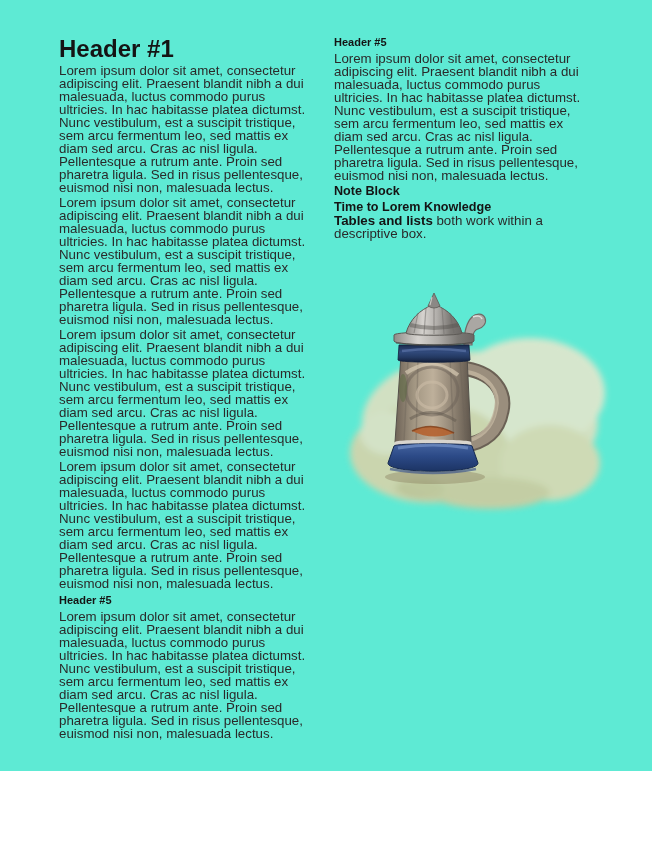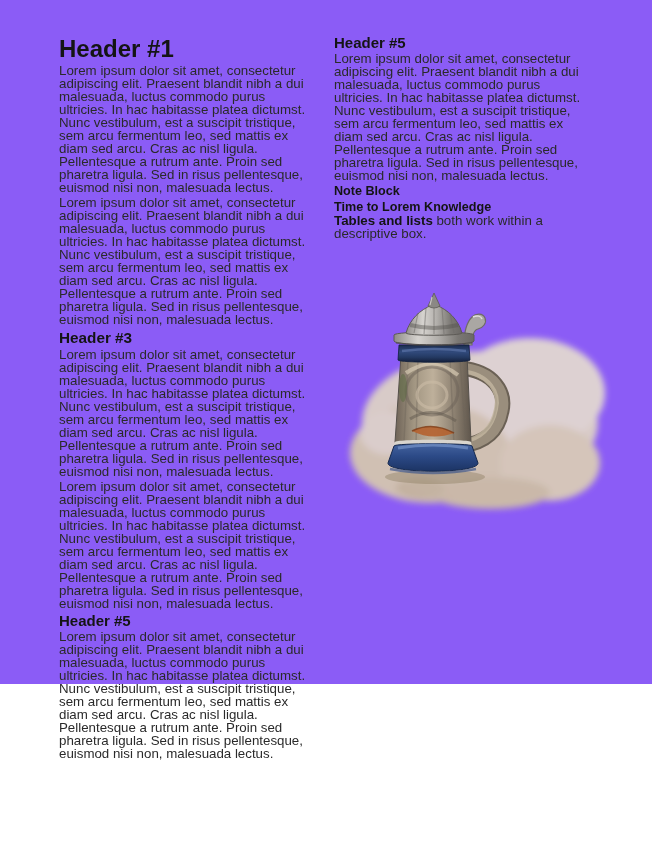--- a/index.html
+++ b/index.html
@@ -3,32 +3,32 @@
 <meta charset="utf-8">
 <style>
   html, body { margin: 0; padding: 0; }
   body {
     width: 652px; height: 844px;
     background: #ffffff;
     font-family: "Liberation Sans", "DejaVu Sans", sans-serif;
     color: #2a2a2a;
     overflow: hidden;
   }
-  .page { position: relative; width: 652px; height: 684px; background: #8b5cf6; }
+  .page { position: relative; width: 652px; height: 771px; background: #5eead4; }
 
   .col { position: absolute; top: 36px; width: 251px; }
   .col-left  { left: 59px; }
   .col-right { left: 334px; }
 
   h1, h2, h3, h4, h5, h6 { color: #141414; font-weight: bold; }
   h1 { font-size: 24px;   line-height: 26px;   margin: 0 0 2px 0; }
   h2 { font-size: 18.5px; line-height: 20px;   margin: 4px 0 2px 0; }
   h3 { font-size: 15.3px; line-height: 16px;   margin: 4px 0 2px 0; }
   h4 { font-size: 13.8px; line-height: 14.5px; margin: 4px 0 2px 0; }
-  h5 { font-size: 15px; line-height: 13.5px; margin: 4px 0 2px 0; }
+  h5 { font-size: 11px; line-height: 13.5px; margin: 4px 0 2px 0; }
   h6 { font-size: 12.6px; line-height: 13px;   margin: 3px 0 0 0; }
   .col-right h5:first-child { margin-top: 0; }
 
   p {
     font-size: 13.3px;
     line-height: 13px;
     margin: 0 0 0 0;
     color: #2a2a2a;
   }
   p.body-par { margin-bottom: 2px; }
@@ -48,21 +48,20 @@
 
   <div class="col col-left">
     <section>
       <h1>Header #1</h1>
       <p class="body-par">Lorem ipsum dolor sit amet, consectetur adipiscing elit. Praesent blandit nibh a dui malesuada, luctus commodo purus ultricies. In hac habitasse platea dictumst. Nunc vestibulum, est a suscipit tristique, sem arcu fermentum leo, sed mattis ex diam sed arcu. Cras ac nisl ligula. Pellentesque a rutrum ante. Proin sed pharetra ligula. Sed in risus pellentesque, euismod nisi non, malesuada lectus.</p>
     </section>
     <section>
       <p class="body-par">Lorem ipsum dolor sit amet, consectetur adipiscing elit. Praesent blandit nibh a dui malesuada, luctus commodo purus ultricies. In hac habitasse platea dictumst. Nunc vestibulum, est a suscipit tristique, sem arcu fermentum leo, sed mattis ex diam sed arcu. Cras ac nisl ligula. Pellentesque a rutrum ante. Proin sed pharetra ligula. Sed in risus pellentesque, euismod nisi non, malesuada lectus.</p>
     </section>
     <section>
-      <h3>Header #3</h3>
       <p class="body-par">Lorem ipsum dolor sit amet, consectetur adipiscing elit. Praesent blandit nibh a dui malesuada, luctus commodo purus ultricies. In hac habitasse platea dictumst. Nunc vestibulum, est a suscipit tristique, sem arcu fermentum leo, sed mattis ex diam sed arcu. Cras ac nisl ligula. Pellentesque a rutrum ante. Proin sed pharetra ligula. Sed in risus pellentesque, euismod nisi non, malesuada lectus.</p>
     </section>
     <section>
       <p class="body-par">Lorem ipsum dolor sit amet, consectetur adipiscing elit. Praesent blandit nibh a dui malesuada, luctus commodo purus ultricies. In hac habitasse platea dictumst. Nunc vestibulum, est a suscipit tristique, sem arcu fermentum leo, sed mattis ex diam sed arcu. Cras ac nisl ligula. Pellentesque a rutrum ante. Proin sed pharetra ligula. Sed in risus pellentesque, euismod nisi non, malesuada lectus.</p>
     </section>
     <section>
       <h5>Header #5</h5>
       <p class="body-par">Lorem ipsum dolor sit amet, consectetur adipiscing elit. Praesent blandit nibh a dui malesuada, luctus commodo purus ultricies. In hac habitasse platea dictumst. Nunc vestibulum, est a suscipit tristique, sem arcu fermentum leo, sed mattis ex diam sed arcu. Cras ac nisl ligula. Pellentesque a rutrum ante. Proin sed pharetra ligula. Sed in risus pellentesque, euismod nisi non, malesuada lectus.</p>
     </section>
   </div>

